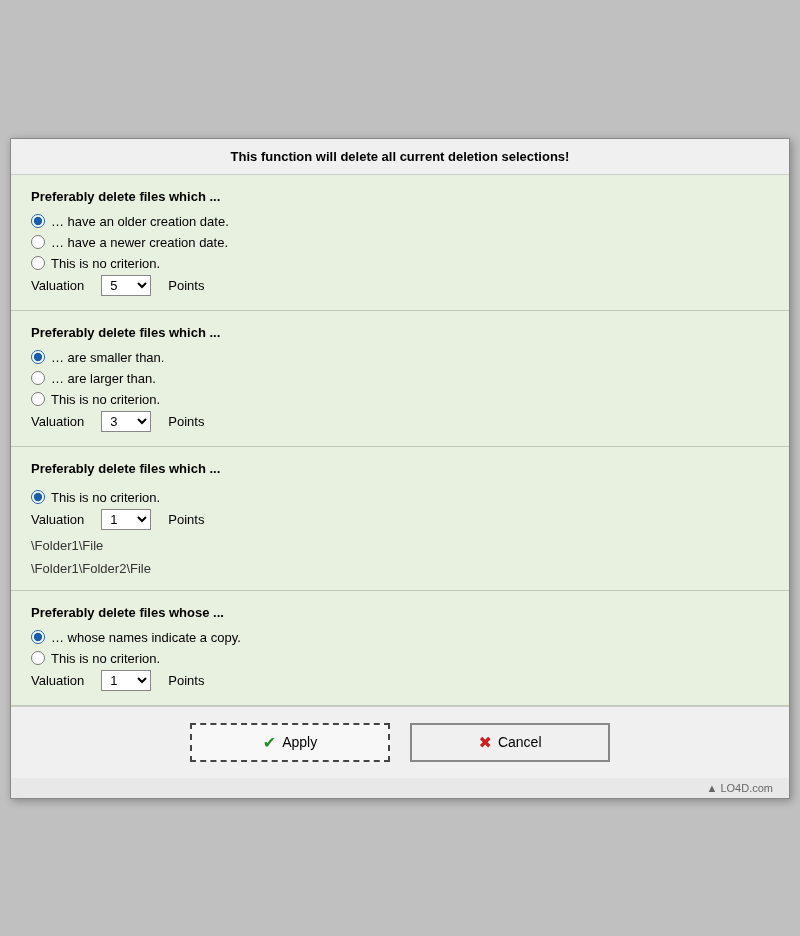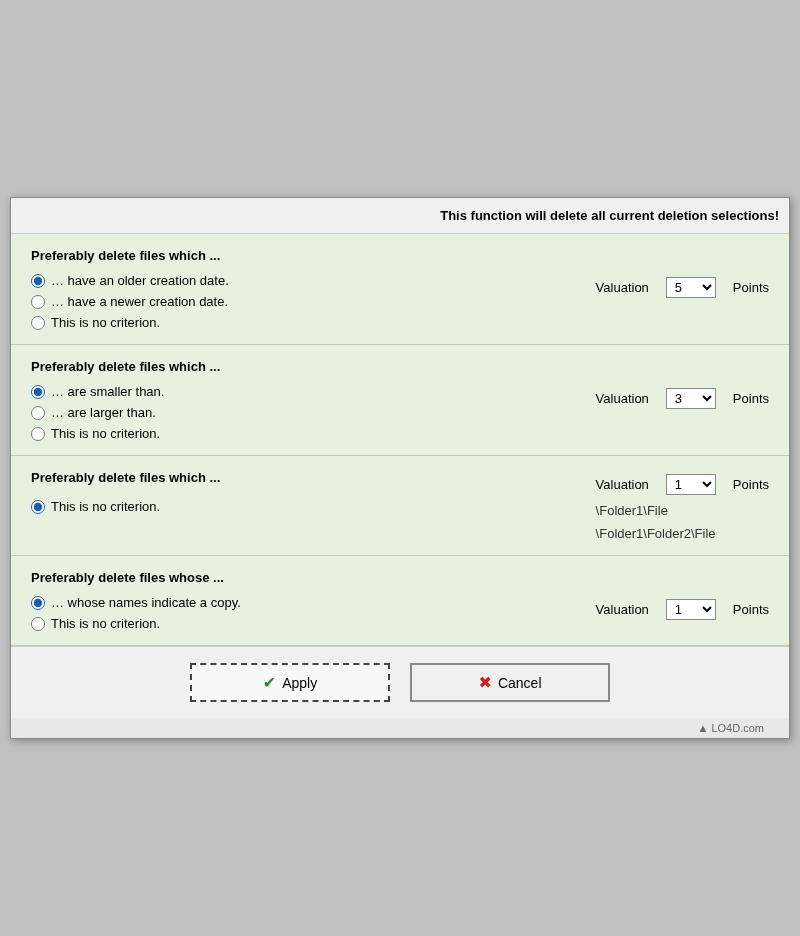--- a/index.html
+++ b/index.html
@@ -39,21 +39,21 @@
       cursor: pointer;
       display: flex;
       align-items: center;
       justify-content: center;
       font-size: 11px;
       font-weight: bold;
       color: #000;
     }
     .warning-bar {
       background: #f0f0f0;
-      text-align: right;
+      text-align: center;
       padding: 10px;
       font-weight: bold;
       font-size: 13px;
       border-bottom: 1px solid #ccc;
     }
     .content {
       padding: 0;
     }
     .section {
       background: #e8f0e0;
@@ -63,20 +63,21 @@
     .section-title {
       font-size: 13px;
       font-weight: bold;
       margin-bottom: 10px;
       color: #000;
     }
     .section-body {
       display: flex;
       justify-content: space-between;
       align-items: flex-start;
+      flex-direction: column;
     }
     .radio-group {
       display: flex;
       flex-direction: column;
       gap: 6px;
     }
     .radio-item {
       display: flex;
       align-items: center;
       gap: 6px;
@@ -151,21 +152,21 @@
     .btn-icon-apply {
       color: #2a8a2a;
       font-size: 16px;
     }
     .btn-icon-cancel {
       color: #cc2020;
       font-size: 16px;
     }
     .lo4d-watermark {
       text-align: right;
-      padding: 4px 25px;
+      padding: 4px 16px;
       font-size: 11px;
       color: #666;
       background: #e8e8e8;
     }
   </style>
 </head>
 <body>
 
 <div class="window">
 

